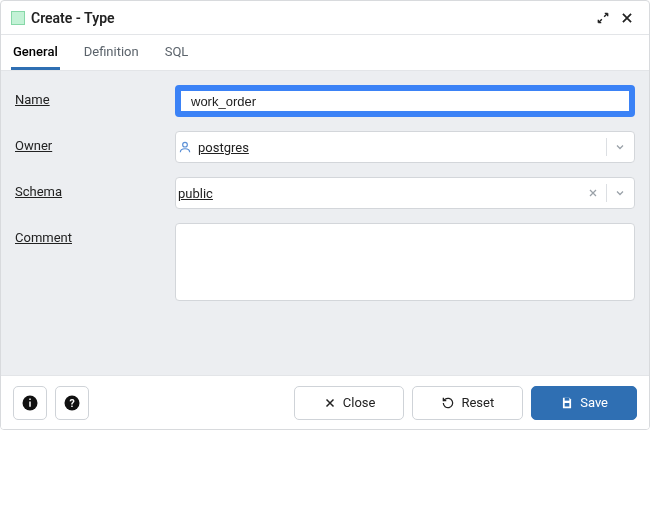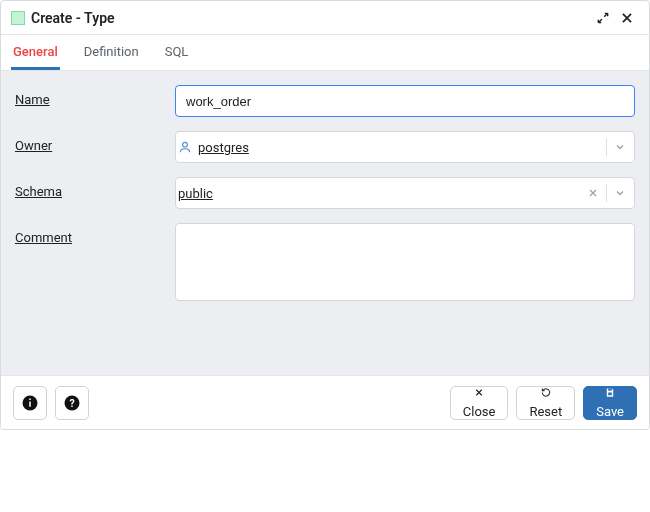--- a/index.html
+++ b/index.html
@@ -10,44 +10,44 @@
   .dlg-header { display: flex; align-items: center; height: 34px; padding: 0 10px; border-bottom: 1px solid #e3e5e8; }
   .dlg-header .title-icon { width: 14px; height: 14px; background: #c3f2d6; border: 1px solid #87d8a8; margin-right: 6px; }
   .dlg-header .title { font-weight: 600; font-size: 14px; flex: 0 0 auto; }
   .dlg-header .spacer { flex: 1 1 auto; }
   .hdr-btn { width: 24px; height: 24px; display: flex; align-items: center; justify-content: center; cursor: pointer; color:#222; }
   .hdr-btn svg { width: 14px; height: 14px; }
 
   
   .tabs { display: flex; align-items: flex-end; height: 36px; padding: 0 10px; border-bottom: 1px solid #e3e5e8; gap: 22px; }
   .tab { font-size: 13px; color: #5b636b; padding: 9px 2px 8px; cursor: pointer; border-bottom: 3px solid transparent; }
-  .tab.active { color: #ef4444; border-bottom-color: #2f6fb3; font-weight: 500; }
+  .tab.active { color: #000000; border-bottom-color: #2f6fb3; font-weight: 500; }
 
   
   .body { flex: 1 1 auto; background: #eceef1; padding: 14px 14px 0 14px; overflow: auto; }
   .row { display: flex; align-items: flex-start; margin-bottom: 14px; text-decoration: underline; }
   .row .label { width: 160px; padding-top: 7px; color: #222; }
   .row .field { flex: 1 1 auto; }
 
-  .txt { width: 100%; height: 32px; border: 1px solid #3b82f6; border-radius: 4px; background: #fff; padding: 1px 10px; font-size: 13px; color: #222; outline: none; }
+  .txt { width: 100%; height: 32px; border: 6px solid #3b82f6; border-radius: 4px; background: #fff; padding: 1px 10px; font-size: 13px; color: #222; outline: none; }
   .txtarea { width: 100%; height: 78px; border: 1px solid #d3d6da; border-radius: 4px; background: #fff; padding: 8px 10px; font-size: 13px; resize: none; outline: none; }
 
   .select { position: relative; display: flex; align-items: center; width: 100%; height: 32px; border: 1px solid #d3d6da; border-radius: 4px; background: #fff; padding: 0 8px 0 2px; cursor: pointer; }
   .select .value { flex: 1 1 auto; display: flex; align-items: center; gap: 6px; color: #222; }
   .select .sep { width: 1px; height: 18px; background: #dcdfe3; margin: 0 7px; }
   .select .clear, .select .caret { color: #9aa1a8; display: flex; align-items: center; }
   .select .clear svg, .select .caret svg { width: 12px; height: 12px; }
   .user-ico { width: 14px; height: 14px; color: #5a8fd6; }
 
   
   .footer { height: 54px; border-top: 1px solid #e3e5e8; display: flex; align-items: center; padding: 0 12px; gap: 8px; background:#fff;}
   .foot-icon { width: 34px; height: 34px; border: 1px solid #cfd3d8; border-radius: 5px; display: flex; align-items: center; justify-content: center; cursor: pointer; background:#fff;}
   .foot-icon svg { width: 18px; height: 18px; }
   .foot-spacer { flex: 1 1 auto; }
-  .btn { height: 34px; border: 1px solid #cfd3d8; border-radius: 5px; background: #fff; display: flex; align-items: center; padding: 0 12px; gap: 6px; cursor: pointer; font-size: 13px; color:#222;flex-direction:column;}
+  .btn { height: 34px; border: 1px solid #cfd3d8; border-radius: 5px; background: #fff; display: flex; align-items: center; padding: 0 28px; gap: 6px; cursor: pointer; font-size: 13px; color:#222;}
   .btn svg { width: 14px; height: 14px; }
   .btn.primary { background: #2f6fb3; color: #fff; border-color: #2f6fb3; }
 </style>
 </head>
 <body>
 
 <div class="dialog">
 
   <div class="dlg-header">
     <span class="title-icon"></span>

